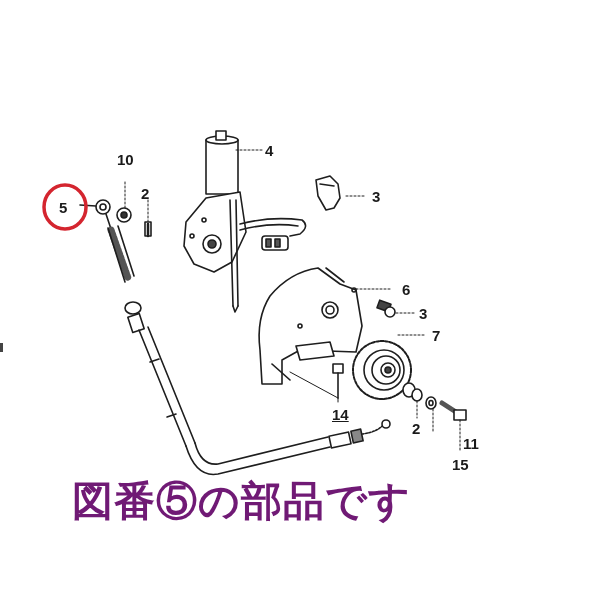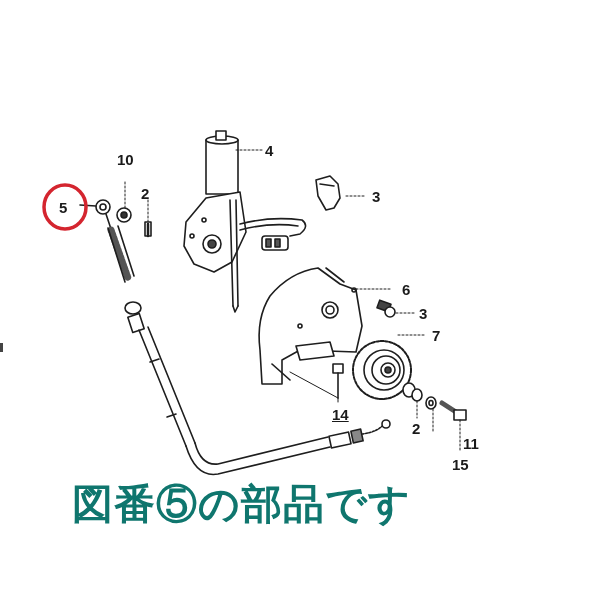--- a/index.html
+++ b/index.html
@@ -15,25 +15,25 @@
       position: absolute;
       font-family: "Liberation Sans", "DejaVu Sans", sans-serif;
       font-weight: bold;
       font-size: 15px;
       color: #1a1a1a;
       line-height: 1;
     }
     .caption {
       position: absolute;
       left: 72px; top: 484px;
-      font-family: Liberation Serif, serif;
+      font-family: Liberation Mono, monospace;
       font-weight: bold;
       font-size: 41px;
       letter-spacing: 1px;
-      color: #0f766e;
+      color: #701a75;
       white-space: nowrap;
       line-height: 1;
     }
   </style>
 </head>
 <body>
 
 <div id="canvas">
 
   <svg id="diagram" width="600" height="600" viewBox="0 0 600 600" fill="none" stroke="#1e1e1e" stroke-width="1.6" stroke-linecap="round" stroke-linejoin="round">

